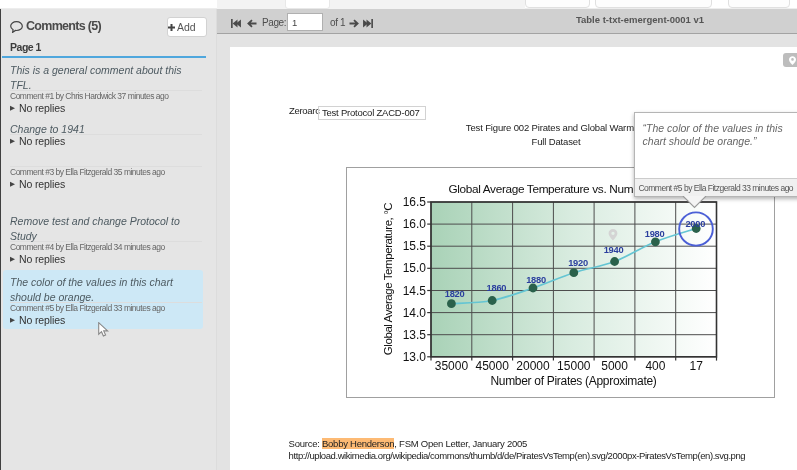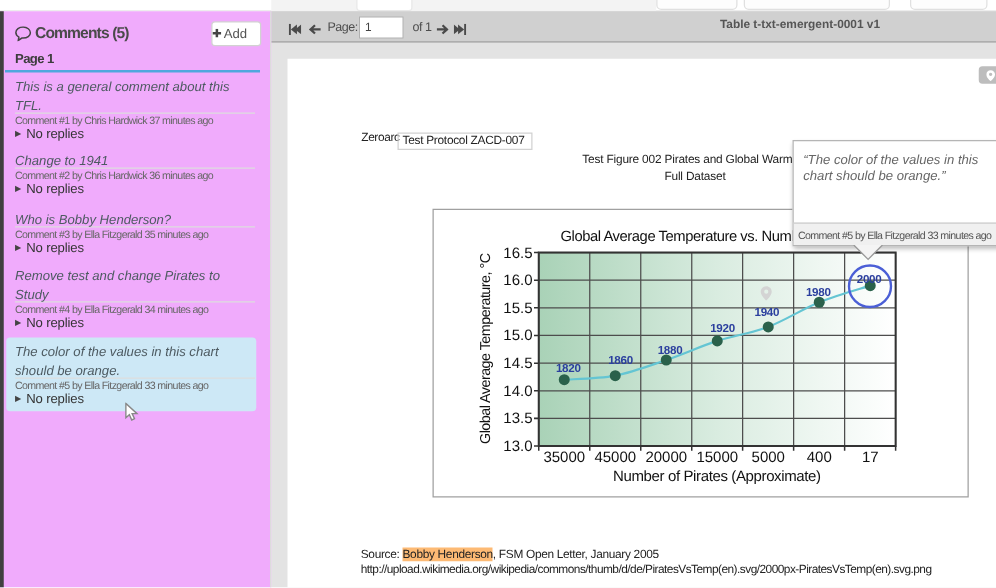--- a/index.html
+++ b/index.html
@@ -5,21 +5,21 @@
 * { margin:0; padding:0; box-sizing:border-box; }
 html,body { width:797px; height:470px; overflow:hidden; background:#fff; font-family:"Liberation Sans",sans-serif; }
 #stage { position:relative; width:797px; height:470px; }
 .abs { position:absolute; }
 
 
 #topstrip { left:0; top:0; width:797px; height:9px; background:#fff; border-bottom:1px solid #ededed; }
 .topbtn { position:absolute; top:-7px; height:15px; background:#fdfdfd; border:1px solid #e0e0e0; border-radius:4px; }
 
 
-#sidebar { left:0; top:9px; width:217px; height:461px; background:#f0abfc; border-right:1px solid #dcdcdc; border-left:3px solid #404040;padding-left:30px; }
+#sidebar { left:0; top:9px; width:217px; height:461px; background:#e5e5e5; border-right:1px solid #dcdcdc; border-left:1px solid #404040;padding-left:30px; }
 #sb-head { position:absolute; left:25px; top:9.7px; font-size:12.5px; font-weight:bold; color:#4a4a4a; letter-spacing:-0.7px; }
 #addbtn { position:absolute; left:166px; top:8px; width:40px; height:20px; border:1px solid #d2d2d2; border-radius:3px; background:#fff; font-size:10.5px; color:#555; line-height:18px; }
 #page1 { position:absolute; left:9px; top:31.6px; font-size:10.5px; font-weight:bold; color:#3c3c3c; letter-spacing:-0.48px; }
 #blueline { position:absolute; left:1px; top:46.5px; width:204px; height:2.5px; background:#4fa7dd; }
 
 .cblock { position:absolute; left:2px; width:199.5px; padding:4.7px 0 2.5px 7px; }
 .cblock p { font-size:10.5px; font-style:italic; color:#4d5a61; line-height:14.7px; width:192px; }
 .cblock .sep { border-bottom:1px solid #ddd; margin-top:-2.5px; width:192px; }
 .cblock .meta { font-size:8.5px; color:#666; line-height:11px; letter-spacing:-0.5px; white-space:nowrap; }
 .cblock .rep { font-size:10.5px; color:#333; line-height:13px; margin-top:-1px; letter-spacing:-0.1px; }
@@ -106,31 +106,29 @@
 
     <div class="cblock" id="c1" style="top:49.6px;">
       <p>This is a general comment about this TFL.</p>
       <div class="sep"></div>
       <div class="meta">Comment #1 by Chris Hardwick 37 minutes ago</div>
       <div class="rep"><span class="tri">▶</span>No replies</div>
     </div>
     <div class="cblock" id="c2" style="top:108.4px;">
       <p>Change to 1941</p>
       <div class="sep"></div>
-      <div class="meta">Comment #2 by Chris Hardwick 36 minutes ago</div>
       <div class="rep"><span class="tri">▶</span>No replies</div>
     </div>
     <div class="cblock" id="c3" style="top:155.1px;">
-      <p>Who is Bobby Henderson?</p>
       <div class="sep"></div>
       <div class="meta">Comment #3 by Ella Fitzgerald 35 minutes ago</div>
       <div class="rep"><span class="tri">▶</span>No replies</div>
     </div>
     <div class="cblock" id="c4" style="top:200.3px;">
-      <p>Remove test and change Pirates to Study</p>
+      <p>Remove test and change Protocol to Study</p>
       <div class="sep"></div>
       <div class="meta">Comment #4 by Ella Fitzgerald 34 minutes ago</div>
       <div class="rep"><span class="tri">▶</span>No replies</div>
     </div>
     <div class="cblock" id="c5" style="top:261.3px;">
       <p>The color of the values in this chart should be orange.</p>
       <div class="sep"></div>
       <div class="meta">Comment #5 by Ella Fitzgerald 33 minutes ago</div>
       <div class="rep"><span class="tri">▶</span>No replies</div>
     </div>

